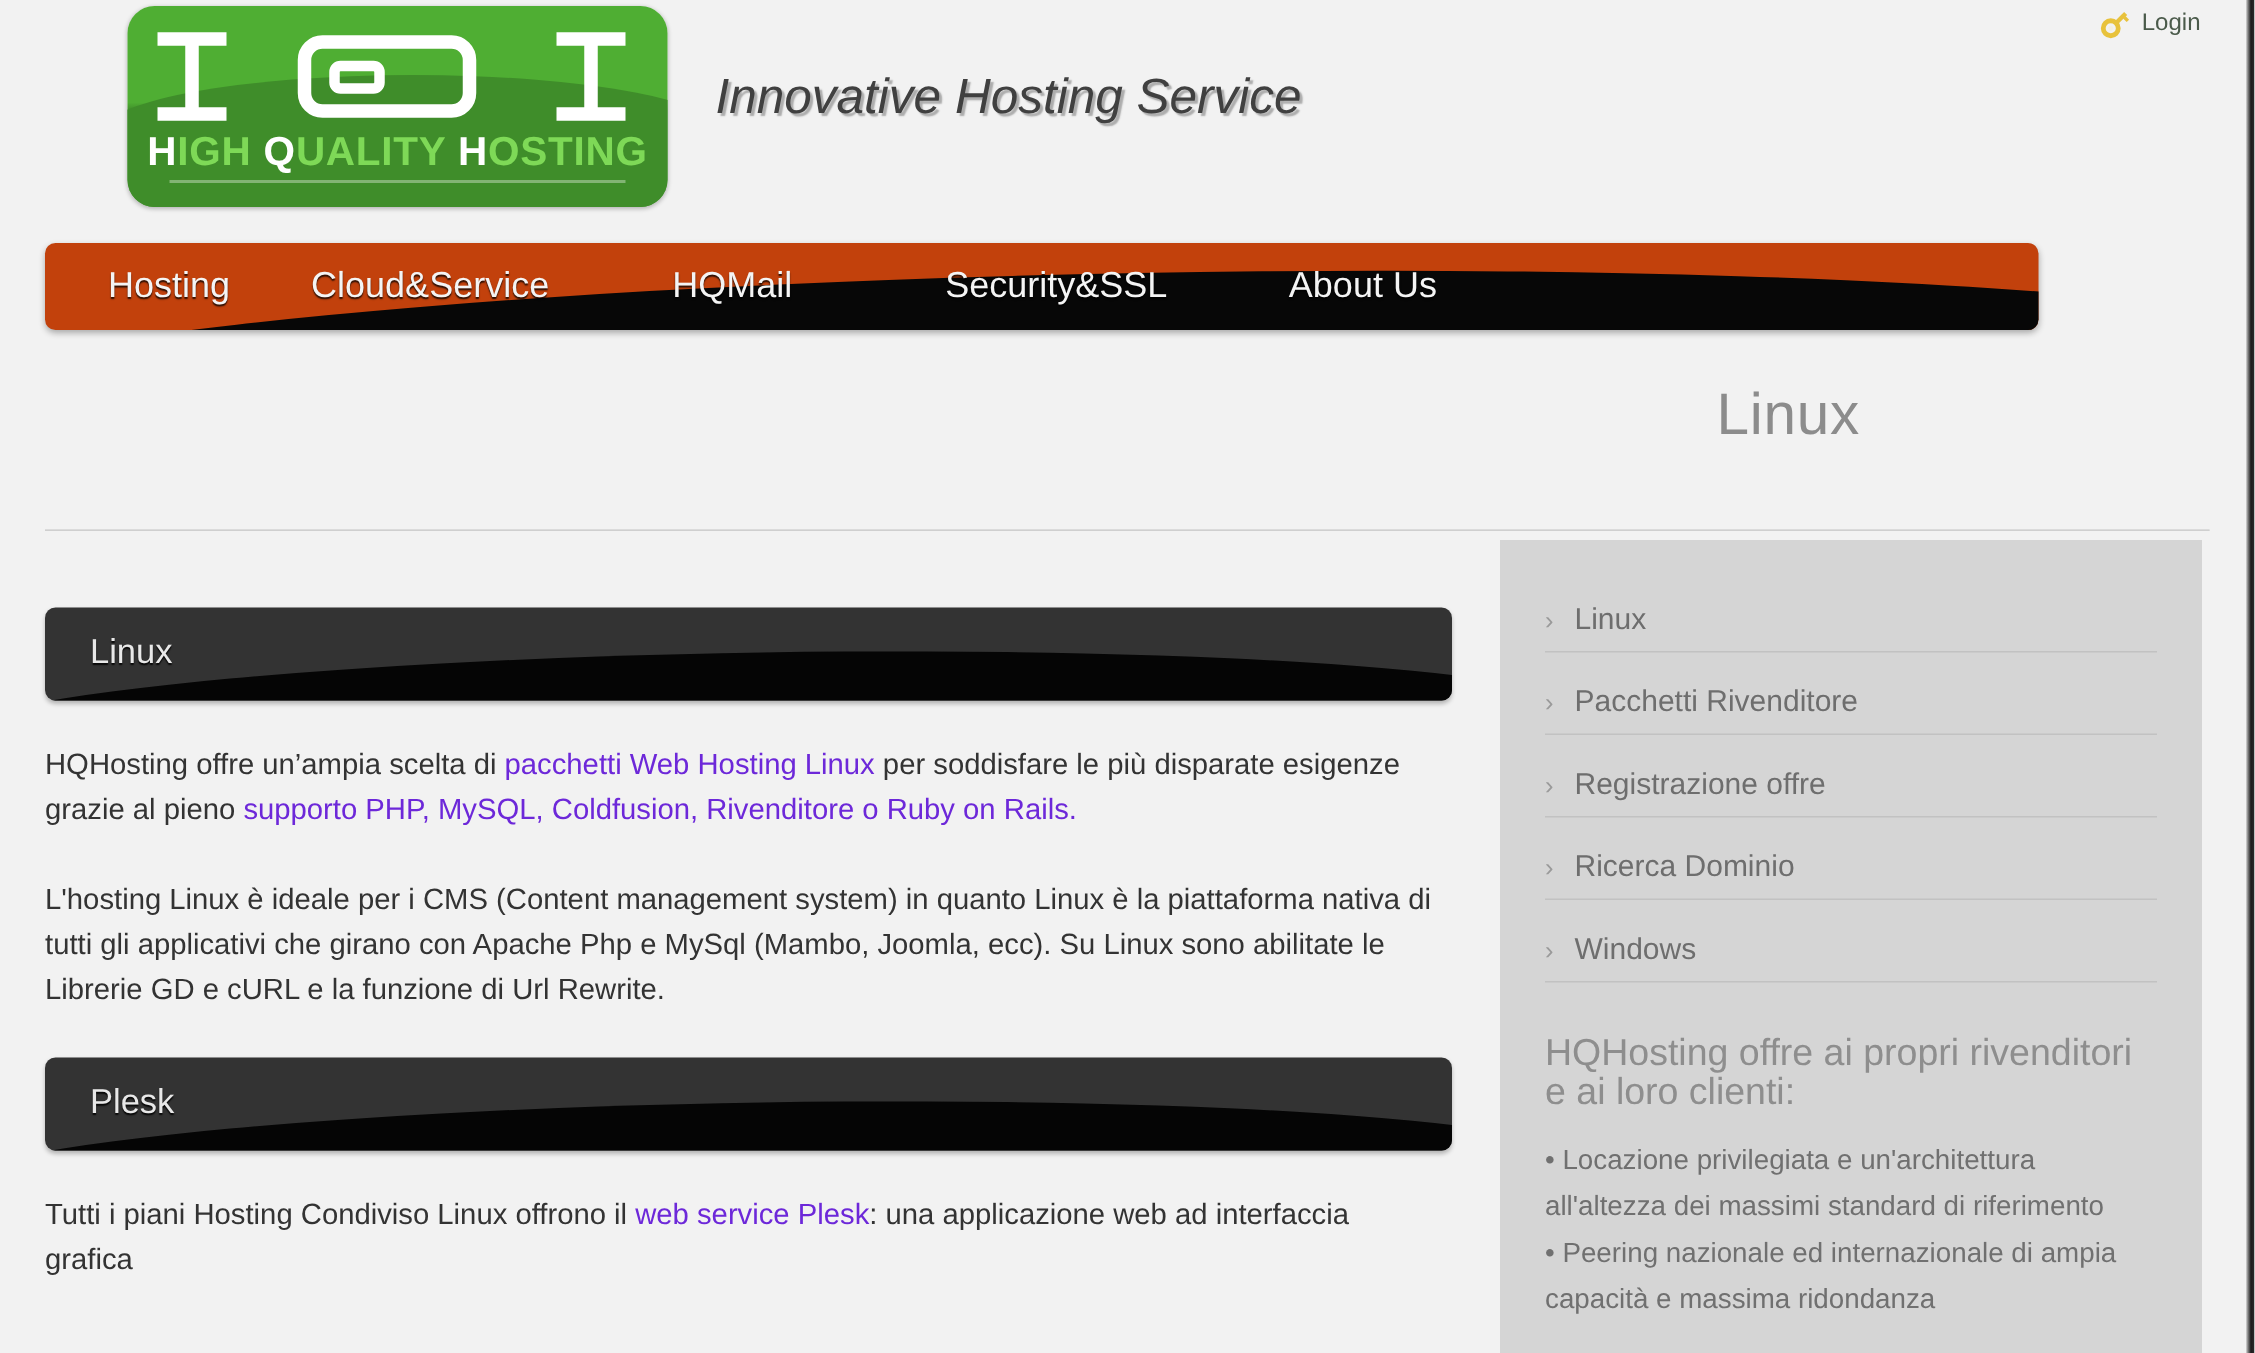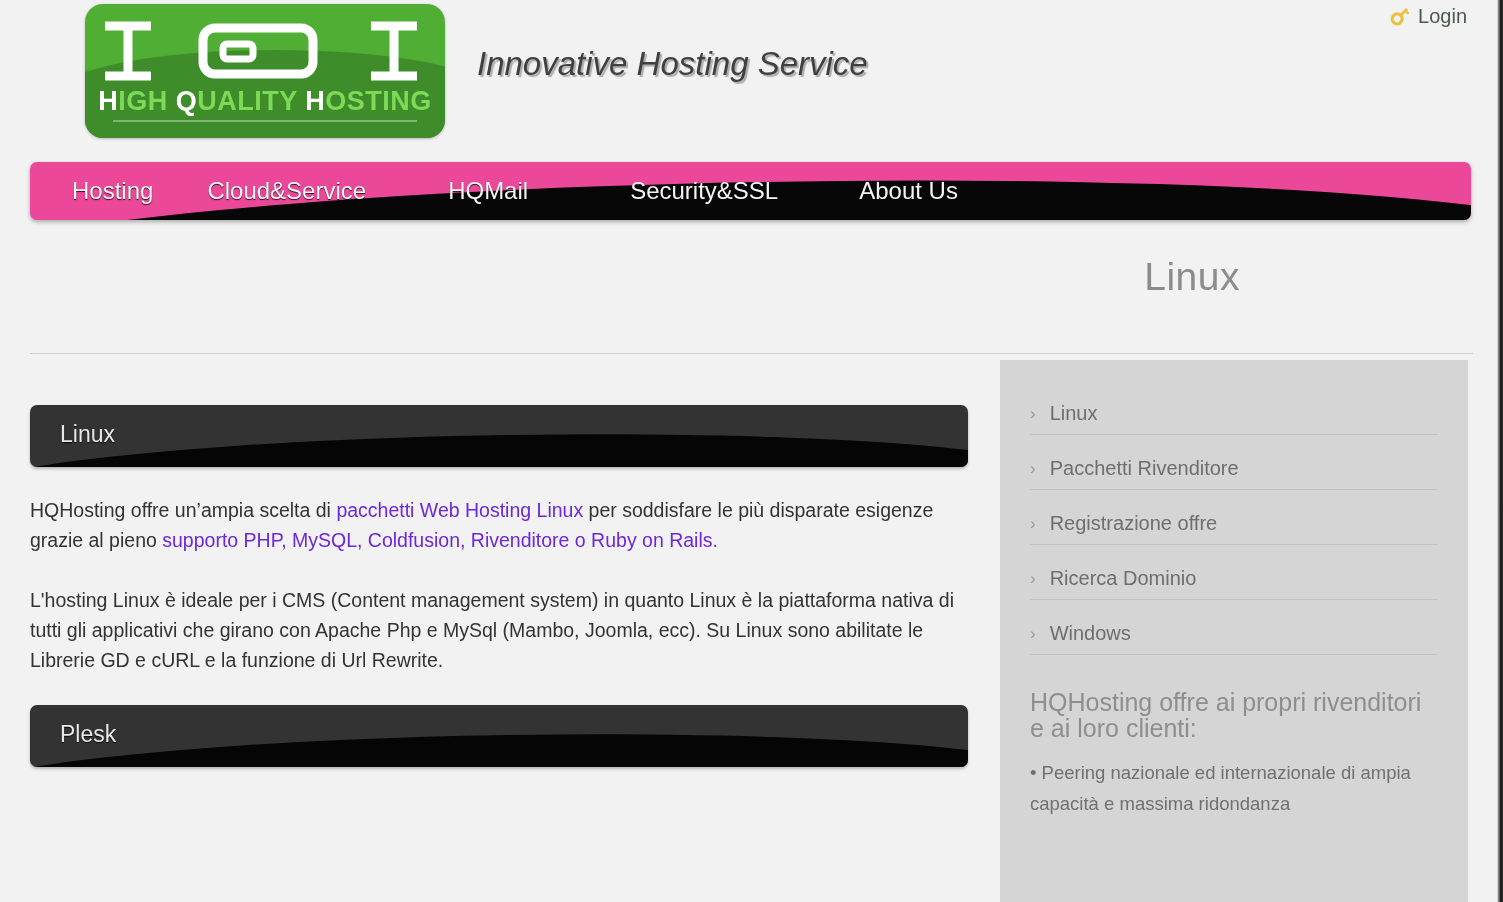--- a/index.html
+++ b/index.html
@@ -86,33 +86,33 @@
     text-shadow: 2px 2px 1px rgba(160,160,160,0.85);
     white-space: nowrap;
   }
 
   .login {
     position: absolute;
     right: 36px; top: 4px;
     display: flex;
     align-items: center;
     gap: 6px;
-    font-size: 20px;
+    font-size: 16px;
     color: #4a5a4a;
     white-space: nowrap;
   }
   .key-icon { display: block; }
 
   
   .nav {
     position: absolute;
     left: 30px; top: 162px;
-    width: 1441px; height: 58px;
+    width: 1329px; height: 58px;
     border-radius: 7px;
-    background: #ec4899;
+    background: #c2410c;
     overflow: hidden;
     box-shadow: 0 2px 4px rgba(0,0,0,0.3);
   }
   .nav::before {
     content: "";
     position: absolute;
     left: -120px; top: 20px;
     width: 1700px; height: 200px;
     background: #070707;
     border-radius: 50% 50% 0 0 / 80px 80px 0 0;
@@ -299,20 +299,21 @@
   </div>
 
   <p class="para"><span>HQHosting offre un’ampia scelta di </span><a href="#">pacchetti Web Hosting Linux</a><span> per soddisfare le più disparate esigenze grazie al pieno </span><a href="#">supporto PHP, MySQL, Coldfusion, Rivenditore o Ruby on Rails.</a></p>
 
   <p class="para">L'hosting Linux è ideale per i CMS (Content management system) in quanto Linux è la piattaforma nativa di tutti gli applicativi che girano con Apache Php e MySql (Mambo, Joomla, ecc). Su Linux sono abilitate le Librerie GD e cURL e la funzione di Url Rewrite.</p>
 
   <div class="section-bar">
     <span class="section-bar-label">Plesk</span>
   </div>
 
+  <p class="para"><span>Tutti i piani Hosting Condiviso Linux offrono il </span><a href="#">web service Plesk</a><span>: una applicazione web ad interfaccia grafica</span></p>
 
 </main>
 
 <aside class="sidebar">
 
   <div class="side-item">
     <span class="chev">›</span>
     <span class="side-label">Linux</span>
   </div>
 
@@ -332,18 +333,19 @@
   </div>
 
   <div class="side-item">
     <span class="chev">›</span>
     <span class="side-label">Windows</span>
   </div>
 
   <div class="side-heading">HQHosting offre ai propri rivenditori e ai loro clienti:</div>
 
   <div class="side-bullets">
+    <div>• Locazione privilegiata e un'architettura all'altezza dei massimi standard di riferimento</div>
     <div>• Peering nazionale ed internazionale di ampia capacità e massima ridondanza</div>
   </div>
 
 </aside>
 
 <div class="page-edge"></div>
 
 </body></html>

